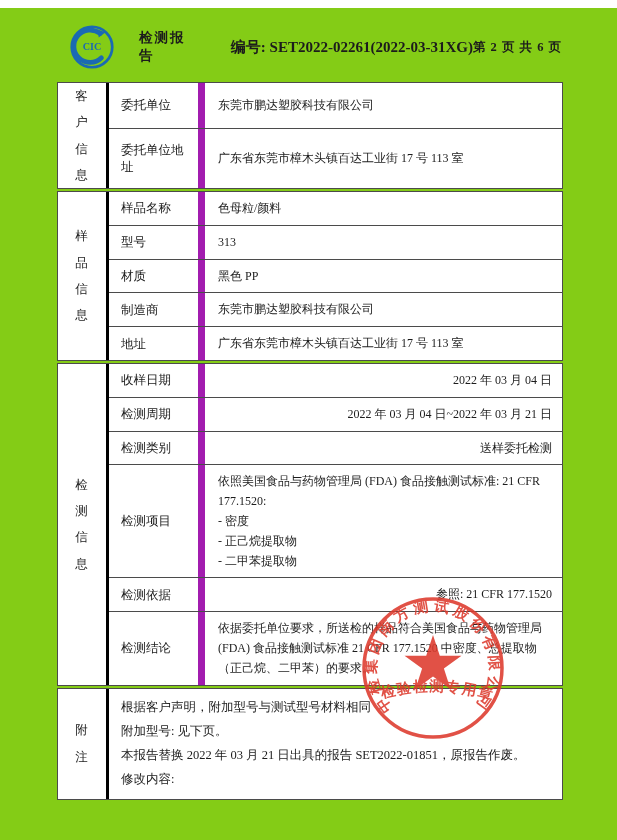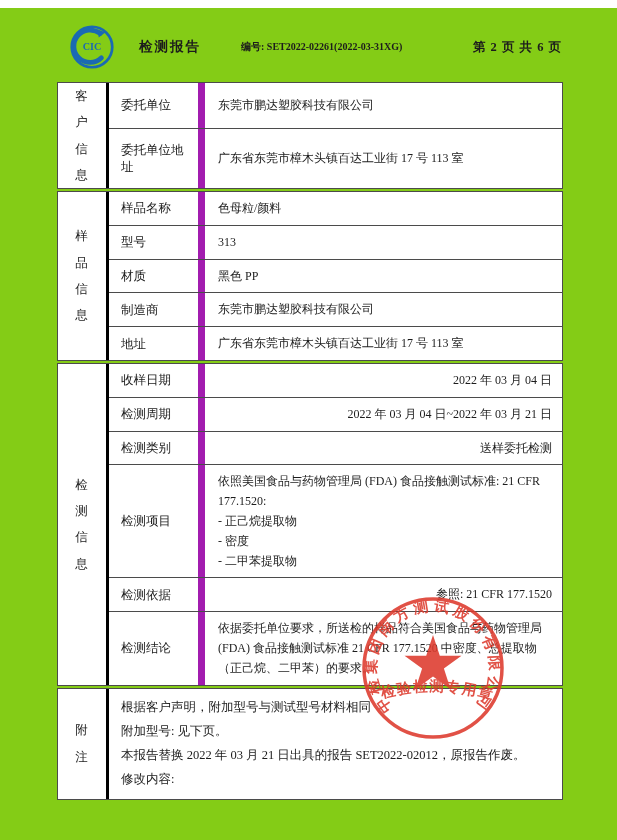--- a/index.html
+++ b/index.html
@@ -15,21 +15,21 @@
   }
 
   
   .report-header {
     display:flex; align-items:center;
     padding:16px 55px 0 58px;
     height:62px;
   }
   .logo-wrap { width:68px; height:54px; flex:0 0 auto; }
   .hdr-title { font-size:13.5px; font-weight:bold; margin-left:13px; letter-spacing:2px; }
-  .hdr-no { font-size:10px; font-weight:bold; margin-left:40px; white-space:nowrap;text-align:center; }
+  .hdr-no { font-size:15px; font-weight:bold; margin-left:40px; white-space:nowrap;text-align:center; }
   .hdr-page { font-size:12.5px; font-weight:bold; margin-left:auto; white-space:nowrap; letter-spacing:1px; }
 
   
   .tablezone { padding:0 54px 0 57px; margin-top:12px; }
   .section {
     display:flex;
     border:1px solid #4b4b4b;
     margin-bottom:2px;
     background:#fff;
   }
@@ -158,22 +158,22 @@
           <div class="value-cell">2022 年 03 月 04 日~2022 年 03 月 21 日</div>
         </div>
         <div class="trow r28">
           <div class="label-cell">检测类别</div>
           <div class="value-cell">送样委托检测</div>
         </div>
         <div class="trow">
           <div class="label-cell">检测项目</div>
           <div class="value-cell">
             <span class="vline">依照美国食品与药物管理局 (FDA) 食品接触测试标准: 21 CFR 177.1520:</span>
+            <span class="vline">- 密度</span>
             <span class="vline">- 正己烷提取物</span>
-            <span class="vline">- 密度</span>
             <span class="vline">- 二甲苯提取物</span>
           </div>
         </div>
         <div class="trow r28">
           <div class="label-cell">检测依据</div>
           <div class="value-cell">参照: 21 CFR 177.1520</div>
         </div>
         <div class="trow">
           <div class="label-cell">检测结论</div>
           <div class="value-cell">依据委托单位要求，所送检的样品符合美国食品与药物管理局 (FDA) 食品接触测试标准 21 CFR 177.1520 中密度、总提取物（正己烷、二甲苯）的要求。</div>
@@ -181,21 +181,21 @@
       </div>
     </div>
 
     <div class="section notes-section">
       <div class="group-cell">
           <span class="glabel">附注</span>
         </div>
       <div class="note-body">
         <span class="note-line">根据客户声明，附加型号与测试型号材料相同</span>
         <span class="note-line">附加型号: 见下页。</span>
-        <span class="note-line">本报告替换 2022 年 03 月 21 日出具的报告 SET2022-02012，原报告作废。</span>
+        <span class="note-line">本报告替换 2022 年 03 月 21 日出具的报告 SET2022-01851，原报告作废。</span>
         <span class="note-line">修改内容:</span>
       </div>
     </div>
   </div>
 
   <div class="seal">
     <svg viewBox="0 0 150 150" width="150" height="150">
       <circle cx="75" cy="75" r="69" fill="none" stroke="#dd3a2d" stroke-width="3.5"></circle>
       <path id="ringPath" d="M 34.7,115.3 A 57,57 0 1 1 115.3,115.3" fill="none"></path>
       <text font-size="15" font-weight="bold" fill="#dd3a2d" letter-spacing="4.2" font-family="'Liberation Serif',serif">

